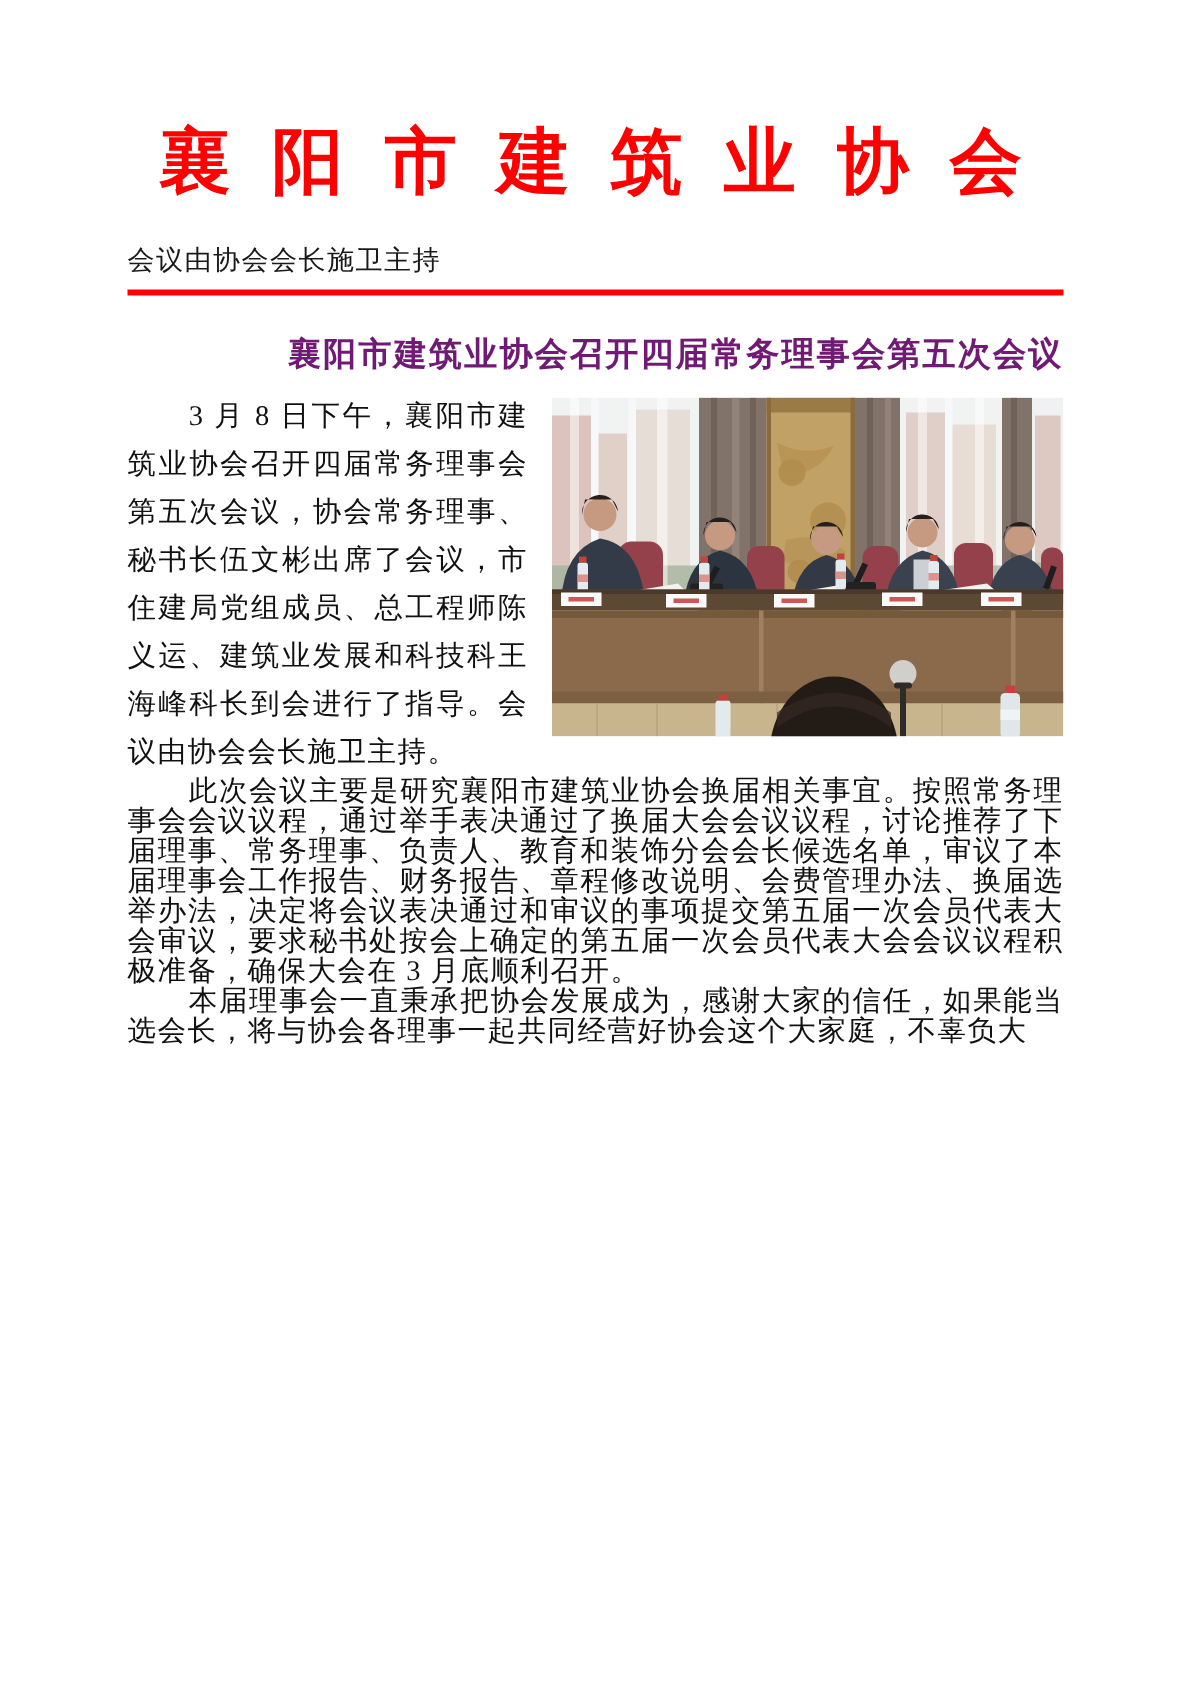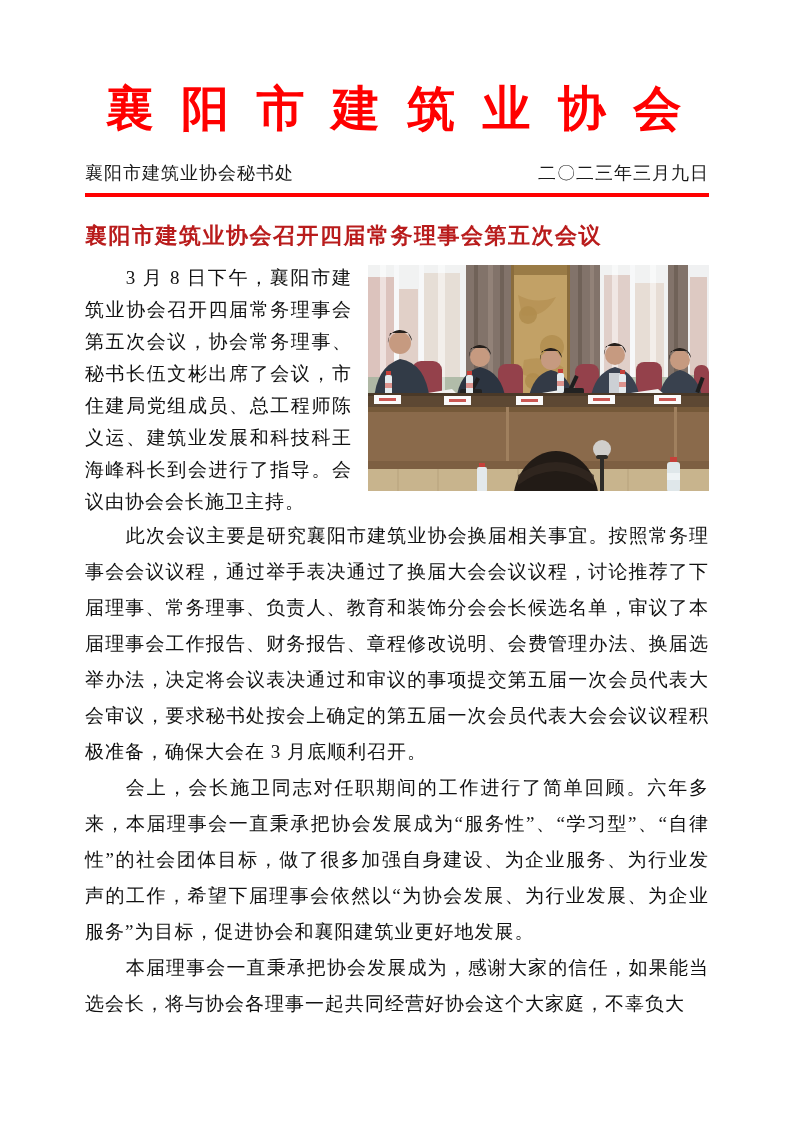--- a/index.html
+++ b/index.html
@@ -35,32 +35,32 @@
     font-size: 18px;
     letter-spacing: 1px;
     color: #1a1a1a;
   }
   .red-rule {
     height: 4px;
     background: #ff0000;
     margin-top: 8px;
   }
   .headline {
-    text-align: left;
+    text-align: right;
     font-weight: bold;
     font-size: 22px;
     letter-spacing: 1.5px;
     line-height: 30px;
     margin: 24px 0 11px 0;
-    color: #b91c1c;
+    color: #701a75;
   }
   .article p {
     margin: 0;
     font-size: 19px;
-    line-height: 36px;
+    line-height: 20px;
     letter-spacing: 1px;
     text-align: justify;
     text-justify: inter-character;
     word-break: break-all;
     text-indent: 2.15em;
     color: #111111;
   }
   .article p.lead { line-height: 32px; }
   .photo-wrap {
     float: right;
@@ -74,22 +74,21 @@
 </head>
 <body>
 
 <div class="page">
 
   <div class="masthead">
     <div class="masthead-line">襄 阳 市 建 筑 业 协 会</div>
   </div>
 
   <div class="issue-row">
-    <span>襄阳市建筑业协会秘书处</span>
-    <span>二〇二三年三月九日</span>
+    <span>会议由协会会长施卫主持</span>
   </div>
 
   <div class="red-rule"></div>
 
   <div class="headline">襄阳市建筑业协会召开四届常务理事会第五次会议</div>
 
   <div class="article">
 
     <div class="photo-wrap">
       <svg viewBox="0 0 341 226" width="341" height="226" xmlns="http://www.w3.org/2000/svg">
@@ -282,17 +281,16 @@
           <g transform="translate(109,198)">
               <rect x="0" y="4" width="10" height="25" rx="2" fill="#e3e9ec"></rect>
               <rect x="2" y="0" width="6" height="4" fill="#c5413a"></rect>
             </g>
         </g>
       </svg>
     </div>
 
     <p class="lead">3 月 8 日下午，襄阳市建筑业协会召开四届常务理事会第五次会议，协会常务理事、秘书长伍文彬出席了会议，市住建局党组成员、总工程师陈义运、建筑业发展和科技科王海峰科长到会进行了指导。会议由协会会长施卫主持。</p>
     <p>此次会议主要是研究襄阳市建筑业协会换届相关事宜。按照常务理事会会议议程，通过举手表决通过了换届大会会议议程，讨论推荐了下届理事、常务理事、负责人、教育和装饰分会会长候选名单，审议了本届理事会工作报告、财务报告、章程修改说明、会费管理办法、换届选举办法，决定将会议表决通过和审议的事项提交第五届一次会员代表大会审议，要求秘书处按会上确定的第五届一次会员代表大会会议议程积极准备，确保大会在 3 月底顺利召开。</p>
-    <p>会上，会长施卫同志对任职期间的工作进行了简单回顾。六年多来，本届理事会一直秉承把协会发展成为“服务性”、“学习型”、“自律性”的社会团体目标，做了很多加强自身建设、为企业服务、为行业发声的工作，希望下届理事会依然以“为协会发展、为行业发展、为企业服务”为目标，促进协会和襄阳建筑业更好地发展。</p>
     <p>本届理事会一直秉承把协会发展成为，感谢大家的信任，如果能当选会长，将与协会各理事一起共同经营好协会这个大家庭，不辜负大</p>
   </div>
 
 </div>
 
 </body></html>

